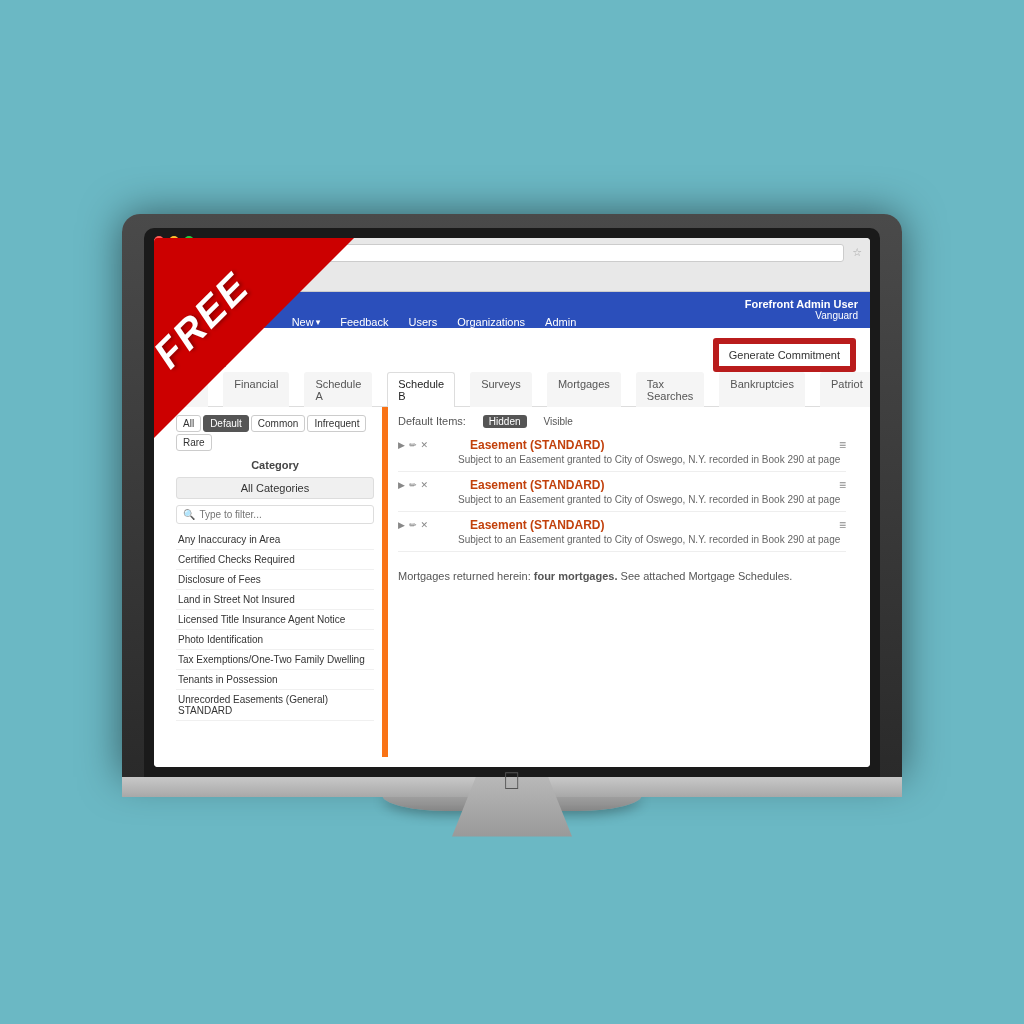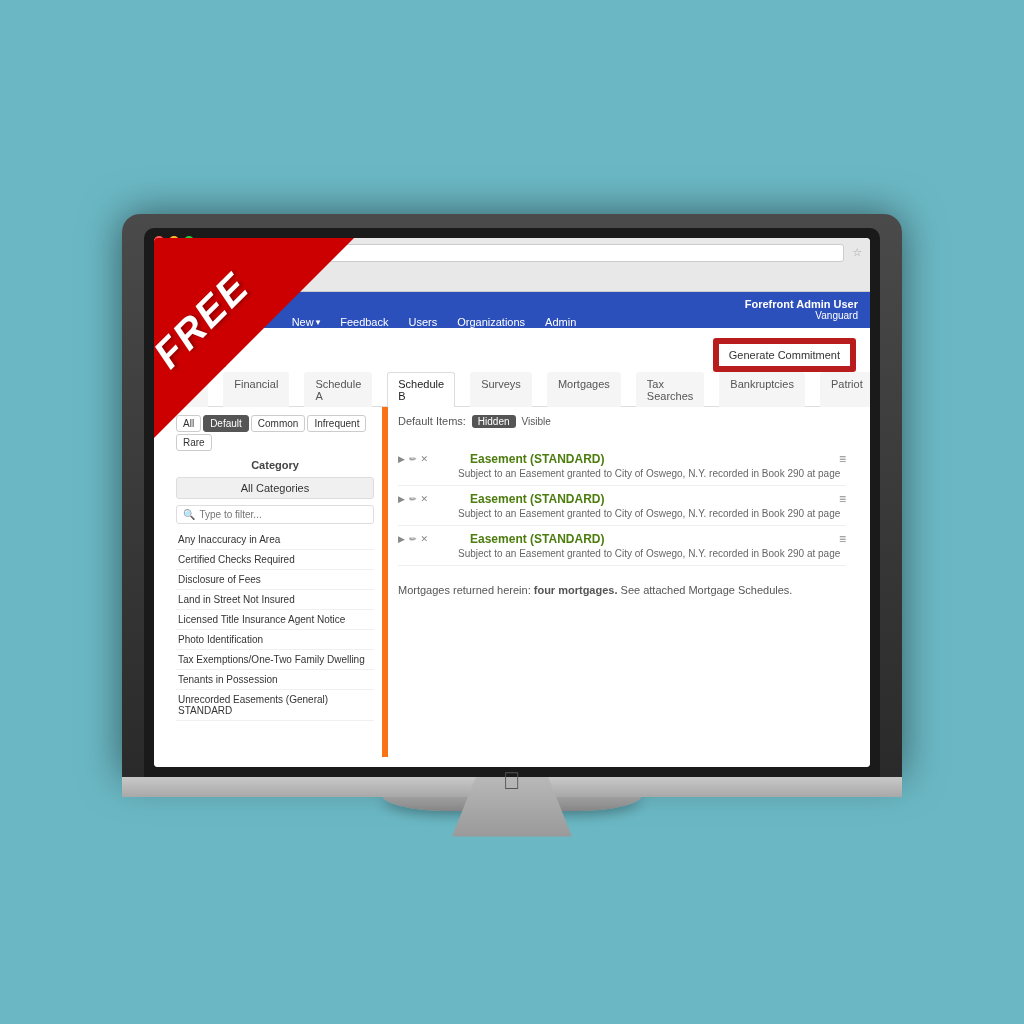--- a/index.html
+++ b/index.html
@@ -365,22 +365,22 @@
 
     
     .right-panel {
       flex: 1;
       padding: 8px 10px;
     }
 
     .default-items-row {
       display: flex;
       align-items: center;
-      gap: 6px;
-      margin-bottom: 18px;
+      gap: 17px;
+      margin-bottom: 4px;
       font-size: 11px;
       color: #555;
     }
 
     .badge-hidden {
       background: #555;
       color: white;
       padding: 1px 6px;
       border-radius: 3px;
       font-size: 10px;
@@ -410,21 +410,21 @@
 
     .ctrl-icon {
       font-size: 9px;
       color: #888;
       cursor: pointer;
     }
 
     .easement-title {
       font-size: 12px;
       font-weight: bold;
-      color: #4d7c0f;
+      color: #c2410c;
       flex: 1;
       padding-left: 36px;
     }
 
     .menu-icon {
       color: #888;
       font-size: 12px;
       cursor: pointer;
     }
 

